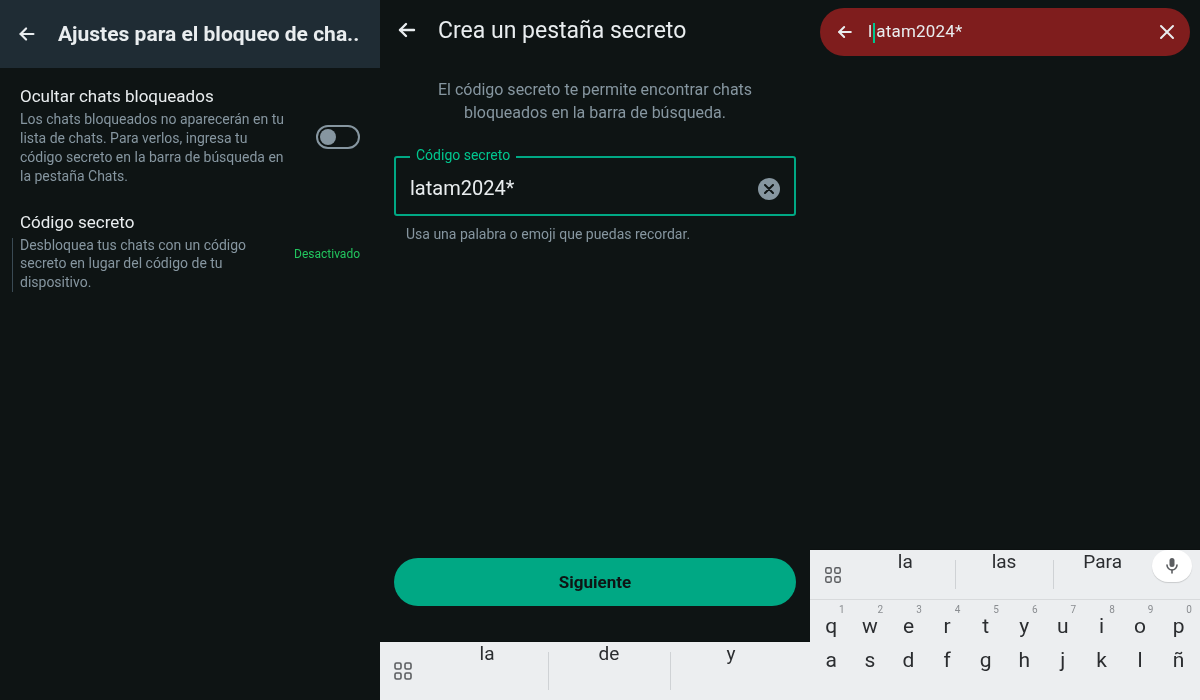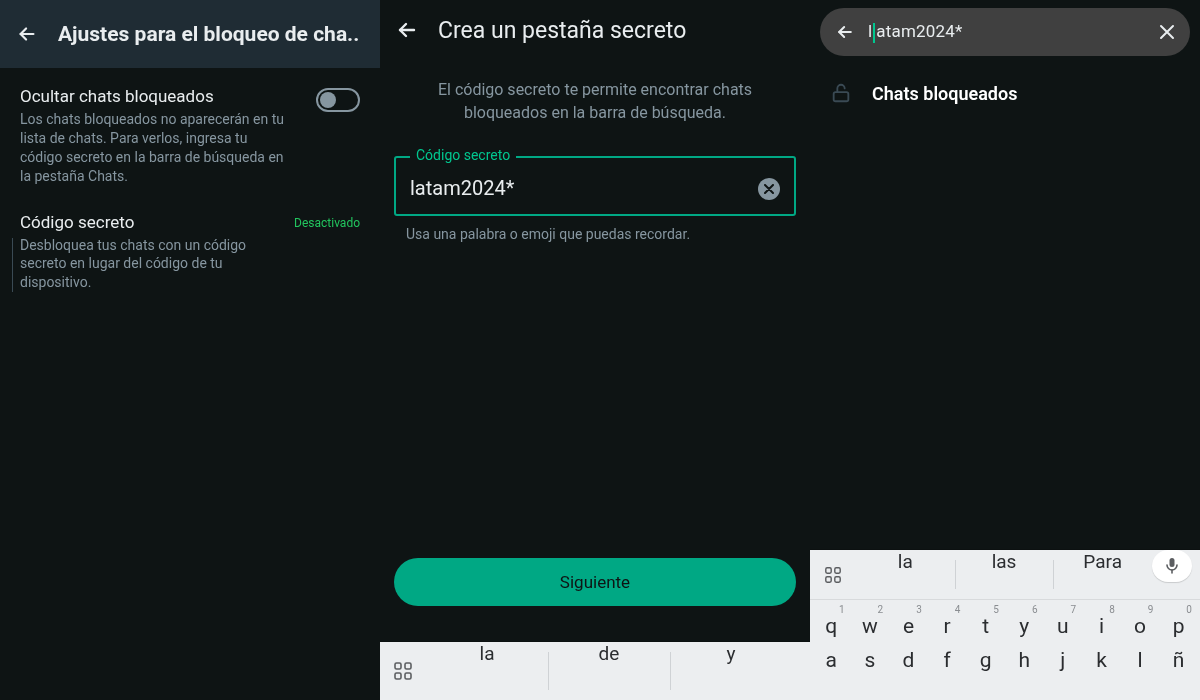--- a/index.html
+++ b/index.html
@@ -5,42 +5,42 @@
   *{box-sizing:border-box;margin:0;padding:0;font-family:-apple-system,Roboto,"Segoe UI",Arial,sans-serif;-webkit-font-smoothing:antialiased}
   html,body{width:1200px;height:700px;overflow:hidden;background:#fff}
   .stage{position:relative;width:1200px;height:700px}
   .panel{position:absolute;top:0;height:700px;background:#0e1414;color:#e9edef}
   
   .p1{left:0;width:380px}
   .hdr{display:flex;align-items:center;height:68px;padding:0 10px;background:#1f2c34}
   .back{width:34px;height:34px;display:flex;align-items:center;justify-content:center;color:#e9edef}
   .hdr h1{font-size:21px;font-weight:700;margin-left:14px;white-space:nowrap;overflow:hidden}
   .sect{padding:18px 20px 0 20px}
-  .rowflex{display:flex;align-items:flex-start;justify-content:space-between;gap:23px}
+  .rowflex{display:flex;align-items:center;justify-content:space-between;gap:23px}
   .lbl{font-size:17px;color:#e9edef;margin-bottom:4px}
   .sub{font-size:14px;line-height:1.35;color:#8696a0}
   .toggle{position:relative;width:44px;height:24px;border:2px solid #8696a0;border-radius:14px;flex:0 0 auto;margin-top:2px}
   .toggle .knob{position:absolute;left:2px;top:2px;width:16px;height:16px;border-radius:50%;background:#8696a0}
   .status{font-size:12px;color:#22c55e;flex:0 0 auto;margin-top:4px}
   .vrule{position:absolute;left:12px;top:238px;width:0;height:54px;border-left:1.5px solid #3a4a54}
   
   .p2{left:380px;width:430px}
   .p2 .hdr{background:transparent;height:60px}
   .p2 .hdr h1{font-size:23px;font-weight:400}
   .intro{padding:18px 40px 0 40px;text-align:center;font-size:16px;line-height:1.45;color:#8696a0}
   .fieldwrap{position:relative;margin:32px 14px 0 14px;border:2.5px solid #00a884;border-radius:3px;padding:18px 14px 14px 14px}
   .legend{position:absolute;top:-11px;left:14px;padding:0 6px;background:#0e1414;font-size:14px;color:#00c78f}
   .fieldrow{display:flex;align-items:flex-end;gap:10px}
   .fieldrow input{flex:1;background:transparent;border:none;outline:none;color:#e9edef;font-size:20px}
   .clrbtn{width:22px;height:22px;border-radius:50%;background:#8696a0;display:flex;align-items:center;justify-content:center;color:#0e1414;font-size:14px;font-weight:700}
   .hint{margin:10px 0 0 26px;font-size:14px;color:#8696a0}
-  .nextbtn{position:absolute;left:14px;right:14px;bottom:94px;height:48px;border-radius:26px;background:#00a884;color:#0e1414;display:flex;align-items:center;justify-content:center;font-size:17px;font-weight:400}
+  .nextbtn{position:absolute;left:14px;right:14px;bottom:94px;height:48px;border-radius:26px;background:#00a884;color:#0e1414;display:flex;align-items:center;justify-content:center;font-size:17px;font-weight:700}
   
   .p3{left:810px;width:390px}
-  .pill{display:flex;align-items:center;height:48px;margin:8px 10px 0 10px;padding:0 12px;background:#404040;border-radius:26px}
+  .pill{display:flex;align-items:center;height:48px;margin:8px 10px 0 10px;padding:0 12px;background:#7f1d1d;border-radius:26px}
   .pill .back{width:26px;height:26px}
   .pill .q{flex:1;margin-left:10px;font-size:17px;color:#e9edef;letter-spacing:.2px}
   .cursor{display:inline-block;width:0;border-left:2px solid #00c78f;height:20px;vertical-align:middle;margin:0 1px}
   .pill .x{width:22px;height:22px;display:flex;align-items:center;justify-content:center;color:#e9edef;font-size:20px}
   .result{display:flex;align-items:center;gap:18px;padding:24px 18px 0 18px}
   .lockic{width:26px;height:26px;color:#3a4a54;display:flex;align-items:center;justify-content:center}
   .result .t{font-size:18px;font-weight:600;color:#fff}
   
   .kb{position:absolute;background:#eceef0;color:#1a1a1a;box-shadow:0 -1px 0 rgba(0,0,0,.1)}
   .kb2{left:380px;width:430px;bottom:0;height:58px}
@@ -137,29 +137,20 @@
     <div class="q">
       <span>l</span><span class="cursor"></span><span>atam2024*</span>
     </div>
     <div class="x">
       <svg width="18" height="18" viewBox="0 0 18 18" stroke="currentColor" stroke-width="2" stroke-linecap="round">
             <path d="M3 3l12 12M15 3L3 15"></path>
           </svg>
     </div>
   </div>
 
-  <div class="result">
-    <div class="lockic">
-      <svg width="22" height="22" viewBox="0 0 24 24" fill="none" stroke="currentColor" stroke-width="2" stroke-linecap="round" stroke-linejoin="round">
-        <rect x="4" y="11" width="16" height="10" rx="2"></rect>
-            <path d="M8 11V7a4 4 0 0 1 8 0"></path>
-      </svg>
-    </div>
-    <div class="t">Chats bloqueados</div>
-  </div>
 </div>
 
 <div class="kb kb2">
   <div class="sugrow" style="border-bottom:none;height:58px">
     <div class="sqbtn">
       <svg width="20" height="20" viewBox="0 0 20 20" fill="none" stroke="currentColor" stroke-width="1.6">
             <rect x="2" y="2" width="6" height="6" rx="1.5"></rect>
             <rect x="12" y="2" width="6" height="6" rx="1.5"></rect>
             <rect x="2" y="12" width="6" height="6" rx="1.5"></rect>
             <rect x="12" y="12" width="6" height="6" rx="1.5"></rect>

